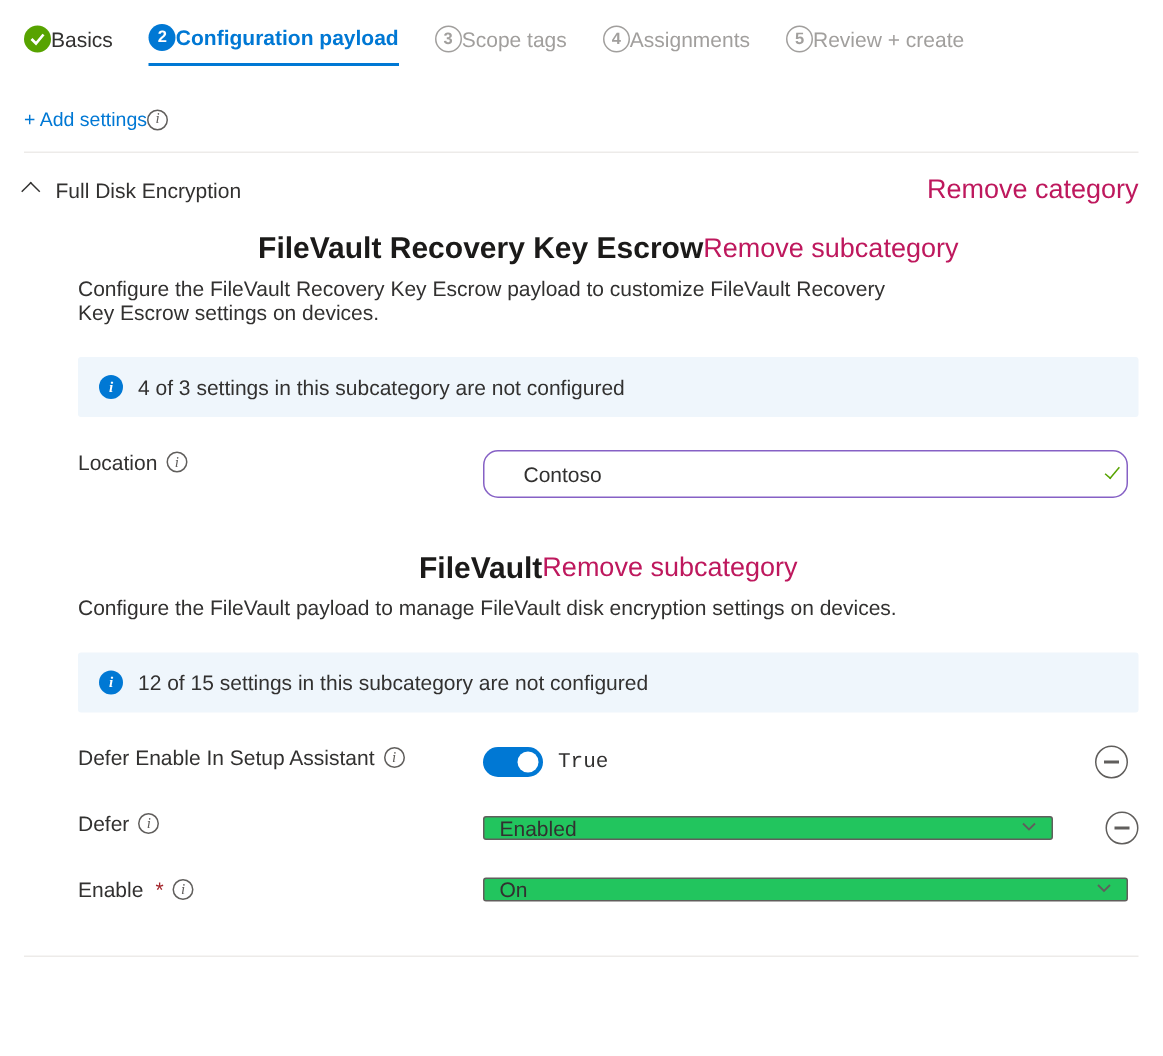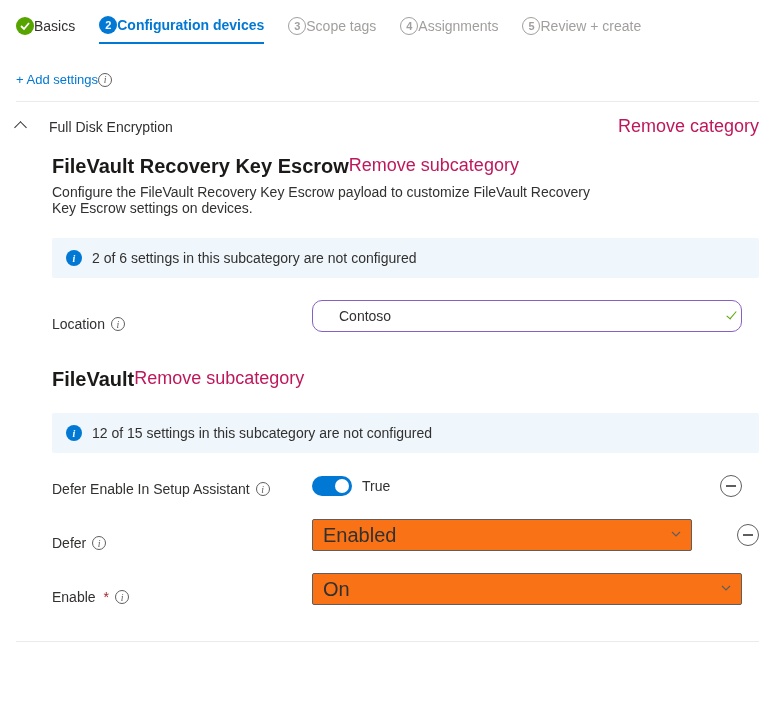--- a/index.html
+++ b/index.html
@@ -57,36 +57,36 @@
   }
   .sep { height: 1px; background: #edebe9; margin: 6px 0 14px; }
   .cat-header {
     display: flex;
     align-items: center;
     justify-content: space-between;
   }
   .cat-left {
     display: flex;
     align-items: flex-start;
-    gap: 24px;
+    gap: 12px;
     cursor: pointer;
   }
   .cat-title {
     font-size: 14px;
     font-weight: 400;
   }
   .link {
     color: #be185d;
     font-size: 18px;
     cursor: pointer;
   }
   .sub-block { padding-left: 36px; margin-top: 18px; }
   .sub-header {
     display: flex;
-    justify-content: flex-start;
+    justify-content: center;
     align-items: flex-start;
   }
   .sub-title {
     font-size: 20px;
     font-weight: 700;
     margin: 0;
     color: #1b1a19;
   }
   .sub-desc {
     margin: 6px 0 0;
@@ -100,22 +100,22 @@
     margin-top: 22px;
     padding: 12px 14px;
     display: flex;
     align-items: center;
     gap: 10px;
     font-size: 14px;
     color: #323130;
   }
   .setting-row {
     display: flex;
-    align-items: flex-end;
-    gap: 0;
+    align-items: flex-start;
+    gap: 10px;
     margin-top: 22px;
   }
   .setting-label {
     width: 260px;
     display: flex;
     align-items: center;
     gap: 6px;
     font-size: 14px;
   }
   .setting-control { flex: 1; display:flex; align-items:center; gap: 10px; }
@@ -130,26 +130,26 @@
     color: #323130;
   }
   .input-wrap { position: relative; width: 100%; max-width: 430px; }
   .input-check {
     position: absolute; right: 8px; top: 50%; transform: translateY(-50%);
     color: #57a300;
   }
   .select-wrap { position: relative; width: 100%; max-width: 380px; }
   .select-box {
     width: 100%;
-    height: 32px;
+    height: 16px;
     border: 1px solid #605e5c;
     border-radius: 2px;
     padding: 0 30px 0 10px;
-    font-size: 20px;
-    background: #f97316;
+    font-size: 14px;
+    background: #22c55e;
     display: flex;
     align-items: center;
     cursor: pointer;
   }
   .select-caret {
     position: absolute; right: 10px; top: 50%; transform: translateY(-50%);
     pointer-events: none; color: #605e5c;
   }
   .select-wide .select-wrap { max-width: 430px; }
   .toggle {
@@ -206,21 +206,21 @@
   <div class="step done">
     <span class="step-badge">
       <svg width="10" height="10" viewBox="0 0 10 10">
           <path d="M1 5 L4 8 L9 2" stroke="#fff" stroke-width="1.8" fill="none"></path>
         </svg>
     </span>
     <span>Basics</span>
   </div>
   <div class="step active">
     <span class="step-badge">2</span>
-    <span>Configuration devices</span>
+    <span>Configuration payload</span>
   </div>
   <div class="step inactive">
     <span class="step-badge">3</span>
     <span>Scope tags</span>
   </div>
   <div class="step inactive">
     <span class="step-badge">4</span>
     <span>Assignments</span>
   </div>
   <div class="step inactive">
@@ -248,21 +248,21 @@
 
 <div class="sub-block">
   <div class="sub-header">
     <h2 class="sub-title">FileVault Recovery Key Escrow</h2>
     <span class="link">Remove subcategory</span>
   </div>
   <p class="sub-desc">Configure the FileVault Recovery Key Escrow payload to customize FileVault Recovery Key Escrow settings on devices.</p>
 
   <div class="info-strip">
     <span class="info-icon solid">i</span>
-    <span>2 of 6 settings in this subcategory are not configured</span>
+    <span>4 of 3 settings in this subcategory are not configured</span>
   </div>
 
   <div class="setting-row">
     <div class="setting-label">
       <span>Location</span>
       <span class="info-icon">i</span>
     </div>
     <div class="setting-control select-wide">
       <div class="input-wrap">
         <input class="text-input" type="text" value="Contoso" style="">
@@ -271,32 +271,33 @@
     </div>
   </div>
 </div>
 
 
 <div class="sub-block sub2">
   <div class="sub-header">
     <h2 class="sub-title">FileVault</h2>
     <span class="link">Remove subcategory</span>
   </div>
+  <p class="sub-desc">Configure the FileVault payload to manage FileVault disk encryption settings on devices.</p>
 
   <div class="info-strip">
     <span class="info-icon solid">i</span>
     <span>12 of 15 settings in this subcategory are not configured</span>
   </div>
 
   <div class="setting-row">
     <div class="setting-label">
       <span>Defer Enable In Setup Assistant</span>
       <span class="info-icon">i</span>
     </div>
-    <div class="setting-control" style="max-width:430px;">
+    <div class="setting-control" style="max-width:430px;font-family:Liberation Mono, monospace;">
       <span class="toggle">
           <span class="knob"></span>
         </span>
       <span>True</span>
       <span class="remove-btn"></span>
     </div>
   </div>
 
   <div class="setting-row">
     <div class="setting-label">

